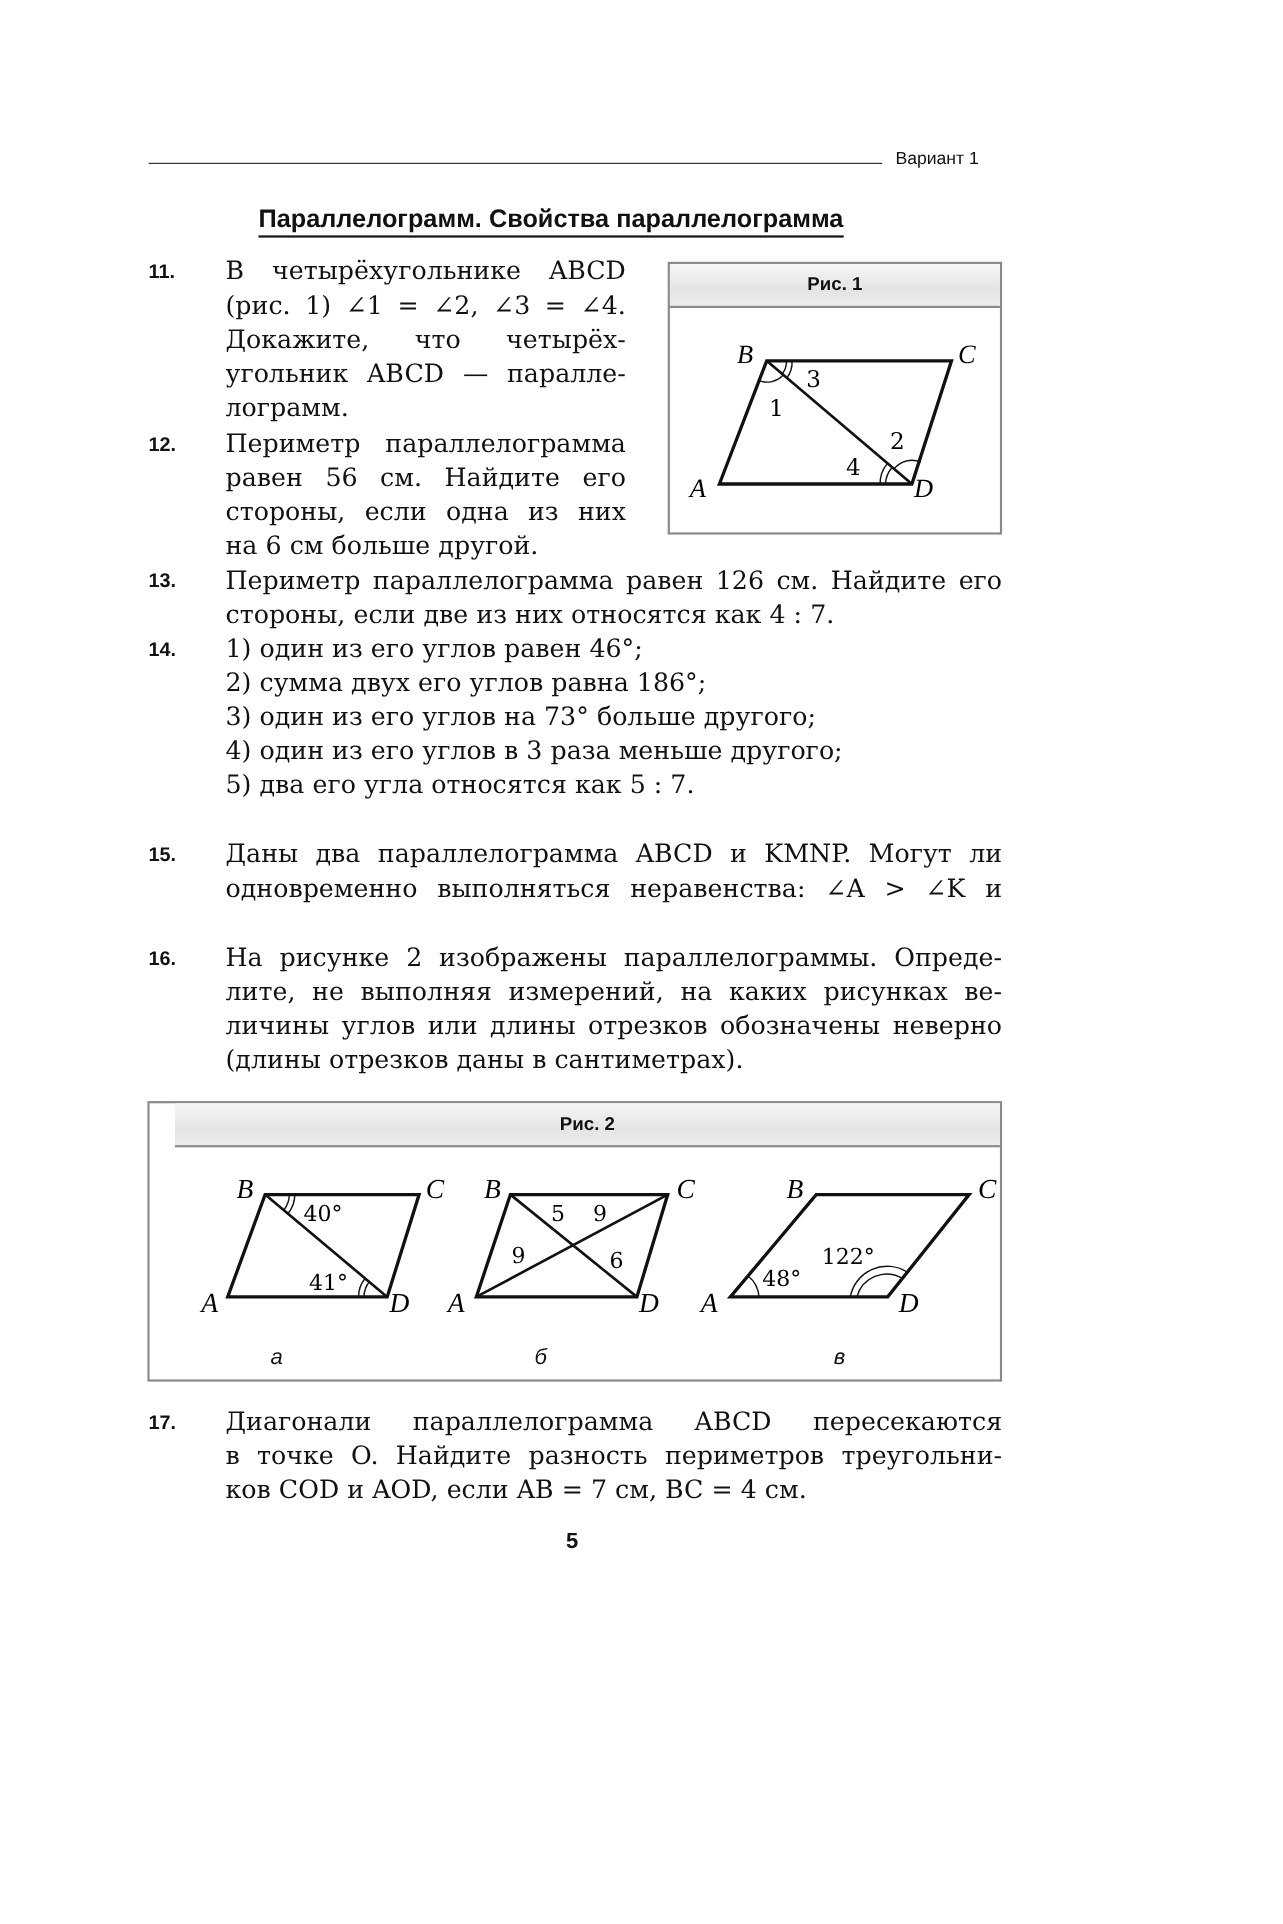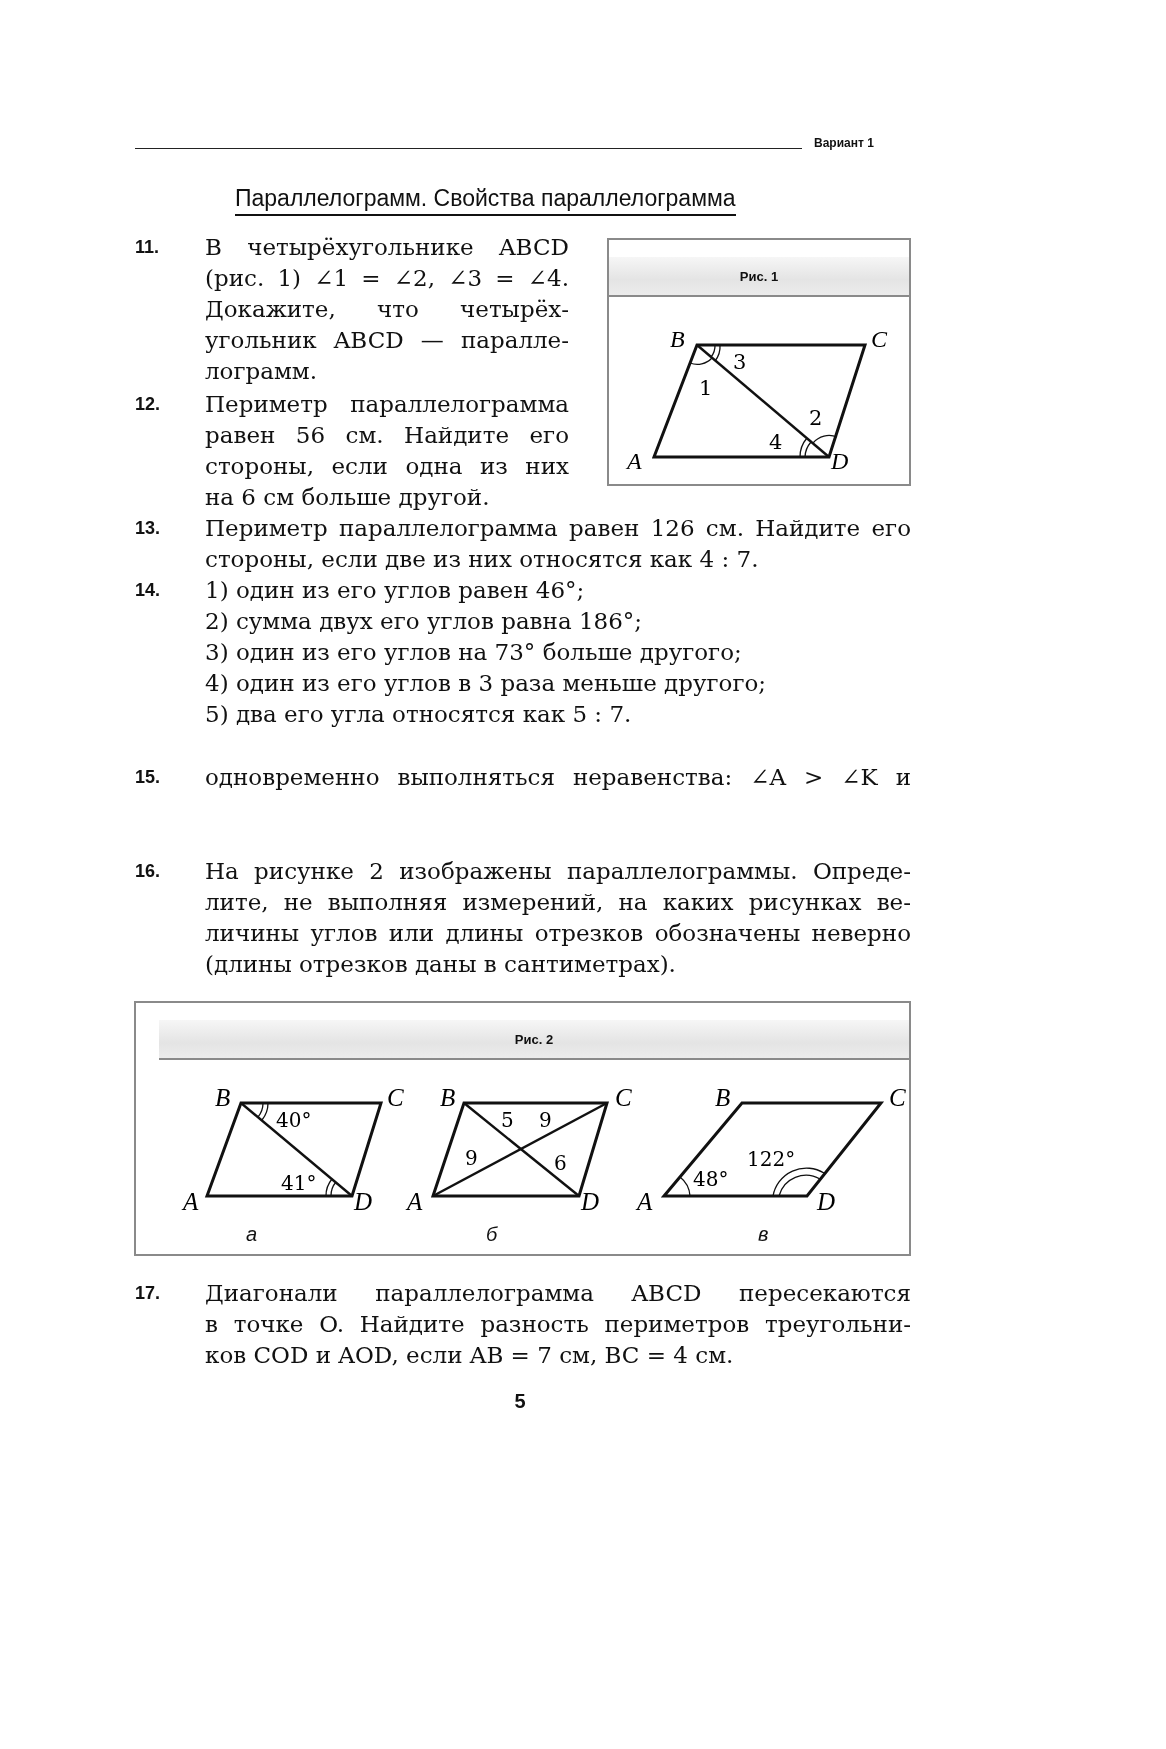--- a/index.html
+++ b/index.html
@@ -2,32 +2,32 @@
 <html><head>
 <meta charset="utf-8">
 <style>
   html, body { margin: 0; padding: 0; background: #ffffff; }
   body { width: 1166px; height: 1749px; position: relative; overflow: hidden; color: #111; }
   .serif { font-family: "DejaVu Serif", "Liberation Serif", serif; }
   .sans { font-family: "Liberation Sans", "DejaVu Sans", sans-serif; }
   .it { font-style: italic; font-family: "Liberation Serif", "DejaVu Serif", serif; }
 
   .header-rule { position: absolute; left: 135px; top: 148px; width: 667px; height: 0; border-top: 1.5px solid #222; }
-  .variant { position: absolute; left: 814px; top: 136px; font-size: 12px; font-weight: bold; }
+  .variant { position: absolute; left: 814px; top: 136px; font-size: 16px; font-weight: normal; }
 
-  .section-title { position: absolute; left: 235px; top: 185px; font-size: 23px; font-weight: normal; border-bottom: 2px solid #111; padding-bottom: 2px; white-space: nowrap; }
+  .section-title { position: absolute; left: 235px; top: 185px; font-size: 23px; font-weight: bold; border-bottom: 2px solid #111; padding-bottom: 2px; white-space: nowrap; }
 
   .task { position: absolute; left: 135px; font-size: 23px; line-height: 31px; }
   .task .num { position: absolute; left: 0; top: 0; font-weight: bold; font-family: "Liberation Sans", "DejaVu Sans", sans-serif; font-size: 18px; }
   .task .body { position: absolute; left: 70px; text-align: justify; }
   .task .body .line { display: block; text-align: justify; text-align-last: justify; white-space: nowrap; }
   .task .body .line.last { text-align-last: left; }
 
   .fig-box { position: absolute; border: 2px solid #8a8a8a; background: #fff; box-sizing: border-box; }
-  .fig-head { height: 38px; border-bottom: 2px solid #8a8a8a; background: linear-gradient(#f6f6f6, #e4e4e4 60%, #ececec); display: flex; align-items: center; justify-content: center; font-size: 13px; font-weight: bold; margin-top: 17px; }
+  .fig-head { height: 38px; border-bottom: 2px solid #8a8a8a; background: linear-gradient(#f6f6f6, #e4e4e4 60%, #ececec); display: flex; align-items: center; justify-content: center; font-size: 17px; font-weight: bold; }
   .fig-svg { display: block; }
   .sub-label { position: absolute; font-size: 20px; font-style: italic; }
 
   .page-num { position: absolute; left: 0; width: 1040px; top: 1390px; text-align: center; font-size: 20px; font-weight: bold; }
 </style>
 </head>
 <body>
 
 <div class="header-rule"></div>
 <div class="variant sans">Вариант 1</div>
@@ -98,20 +98,21 @@
     <span class="line last">2) сумма двух его углов равна 186°;</span>
     <span class="line last">3) один из его углов на 73° больше другого;</span>
     <span class="line last">4) один из его углов в 3 раза меньше другого;</span>
     <span class="line last">5) два его угла относятся как 5 : 7.</span>
   </div>
 </div>
 
 <div class="task serif" style="top:762px;">
   <span class="num">15.</span>
   <div class="body" style="width:706px;">
+    <span class="line">Даны два параллелограмма ABCD и KMNP. Могут ли</span>
     <span class="line">одновременно выполняться неравенства: ∠A &gt; ∠K и</span>
   </div>
 </div>
 
 <div class="task serif" style="top:856px;">
   <span class="num">16.</span>
   <div class="body" style="width:706px;">
     <span class="line">На рисунке 2 изображены параллелограммы. Опреде-</span>
     <span class="line">лите, не выполняя измерений, на каких рисунках ве-</span>
     <span class="line">личины углов или длины отрезков обозначены неверно</span>

